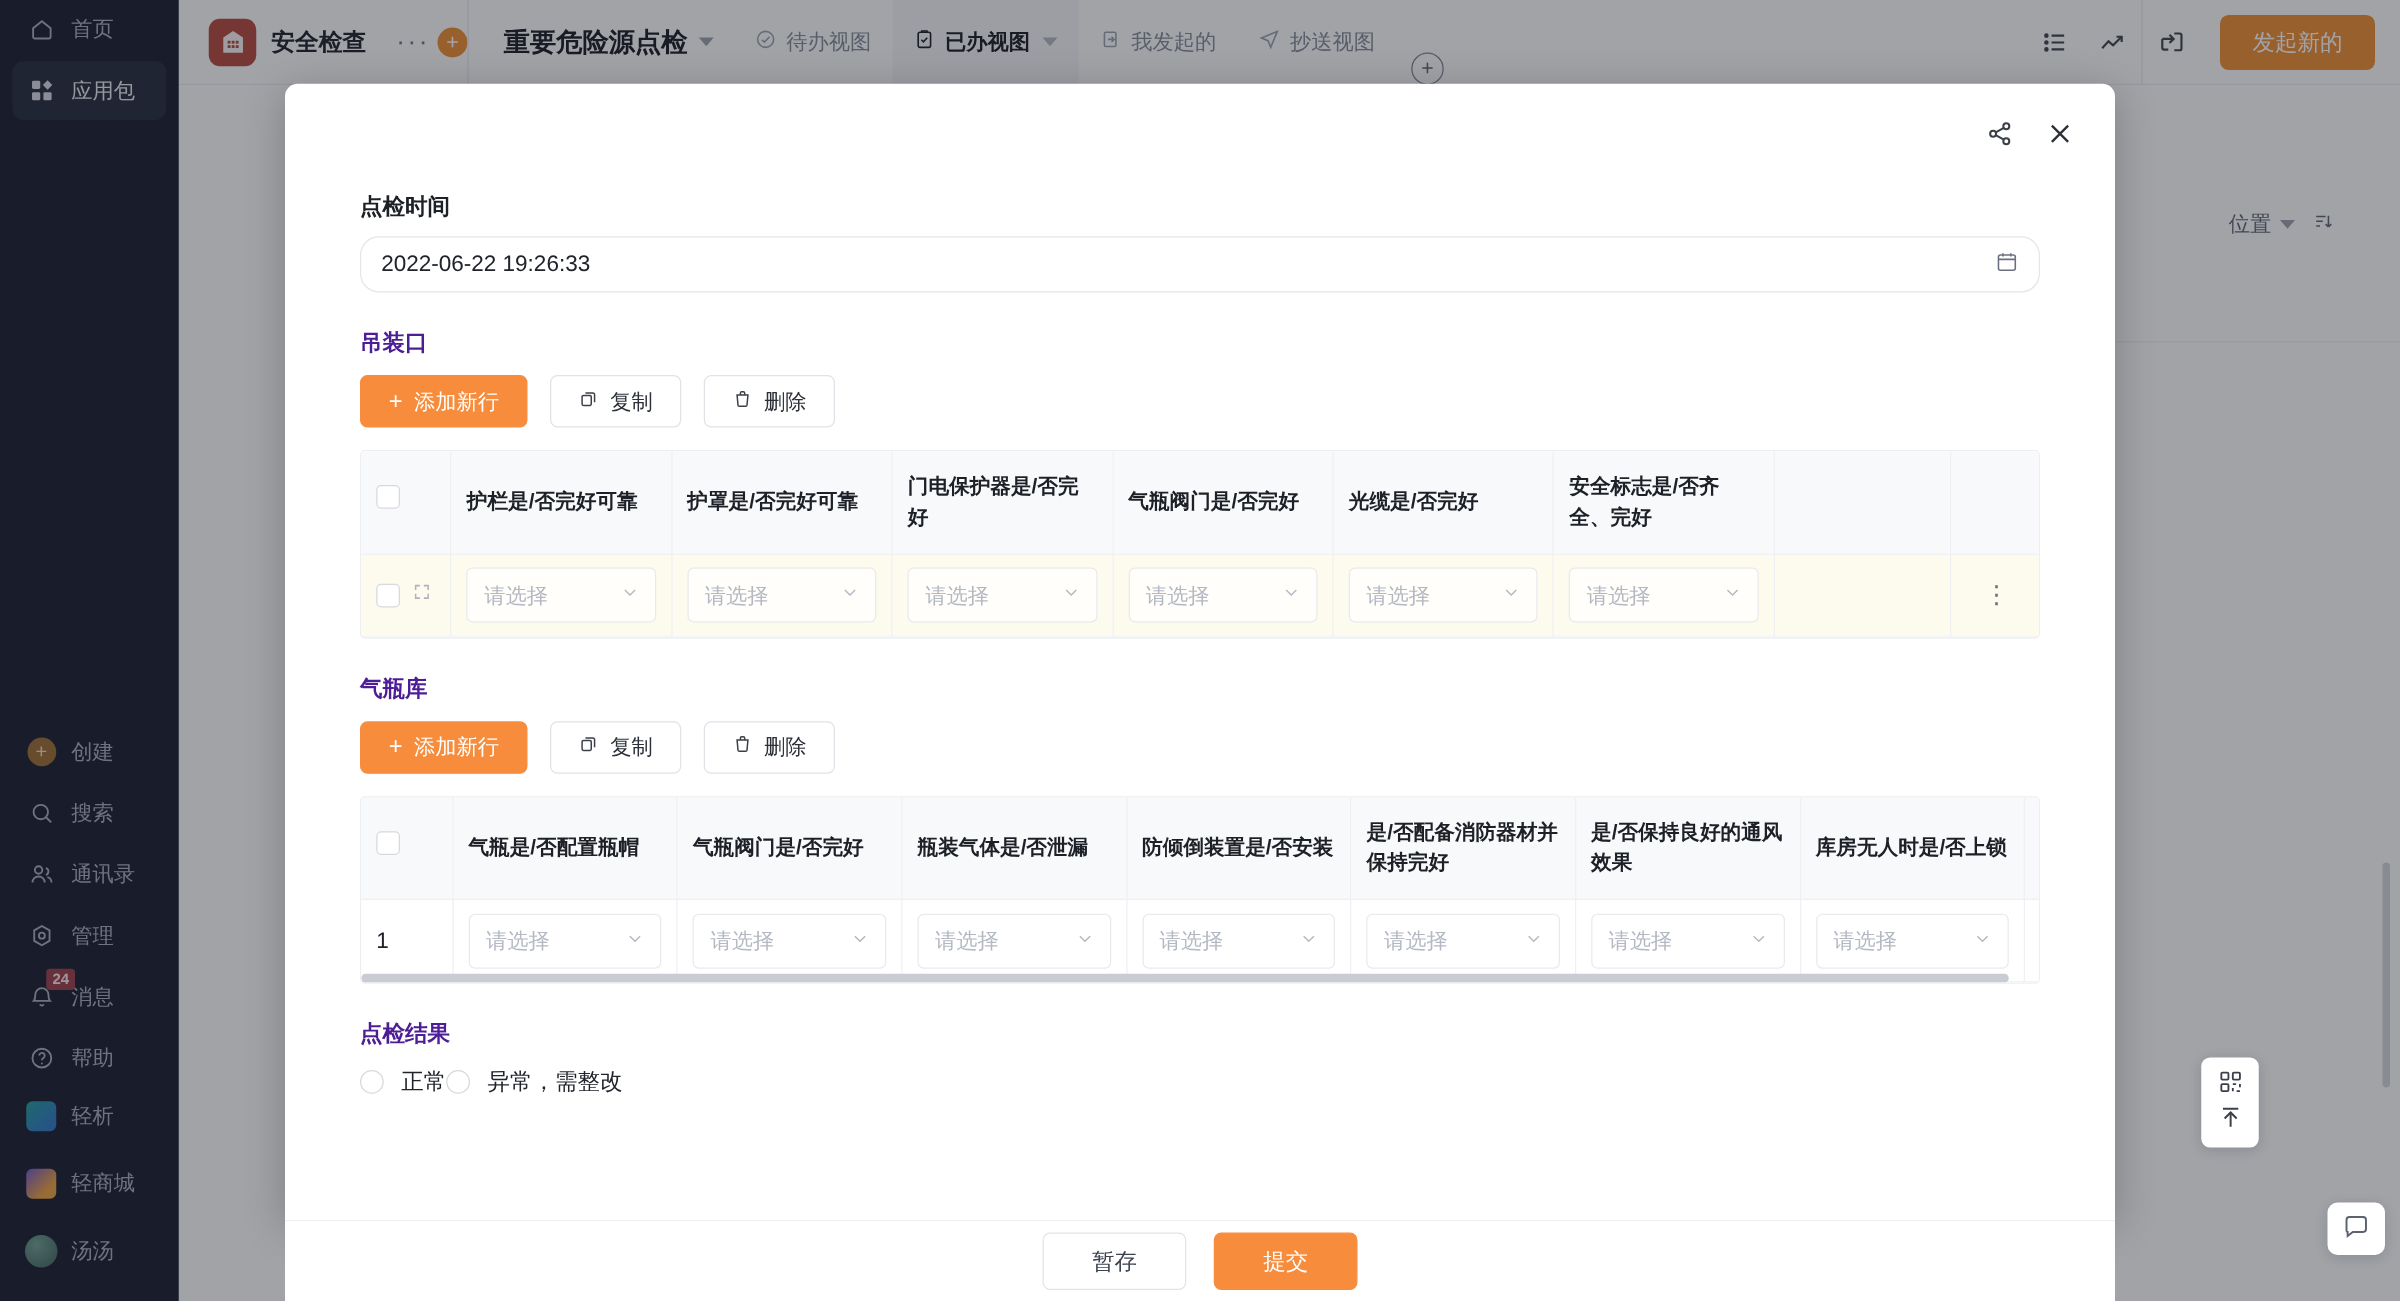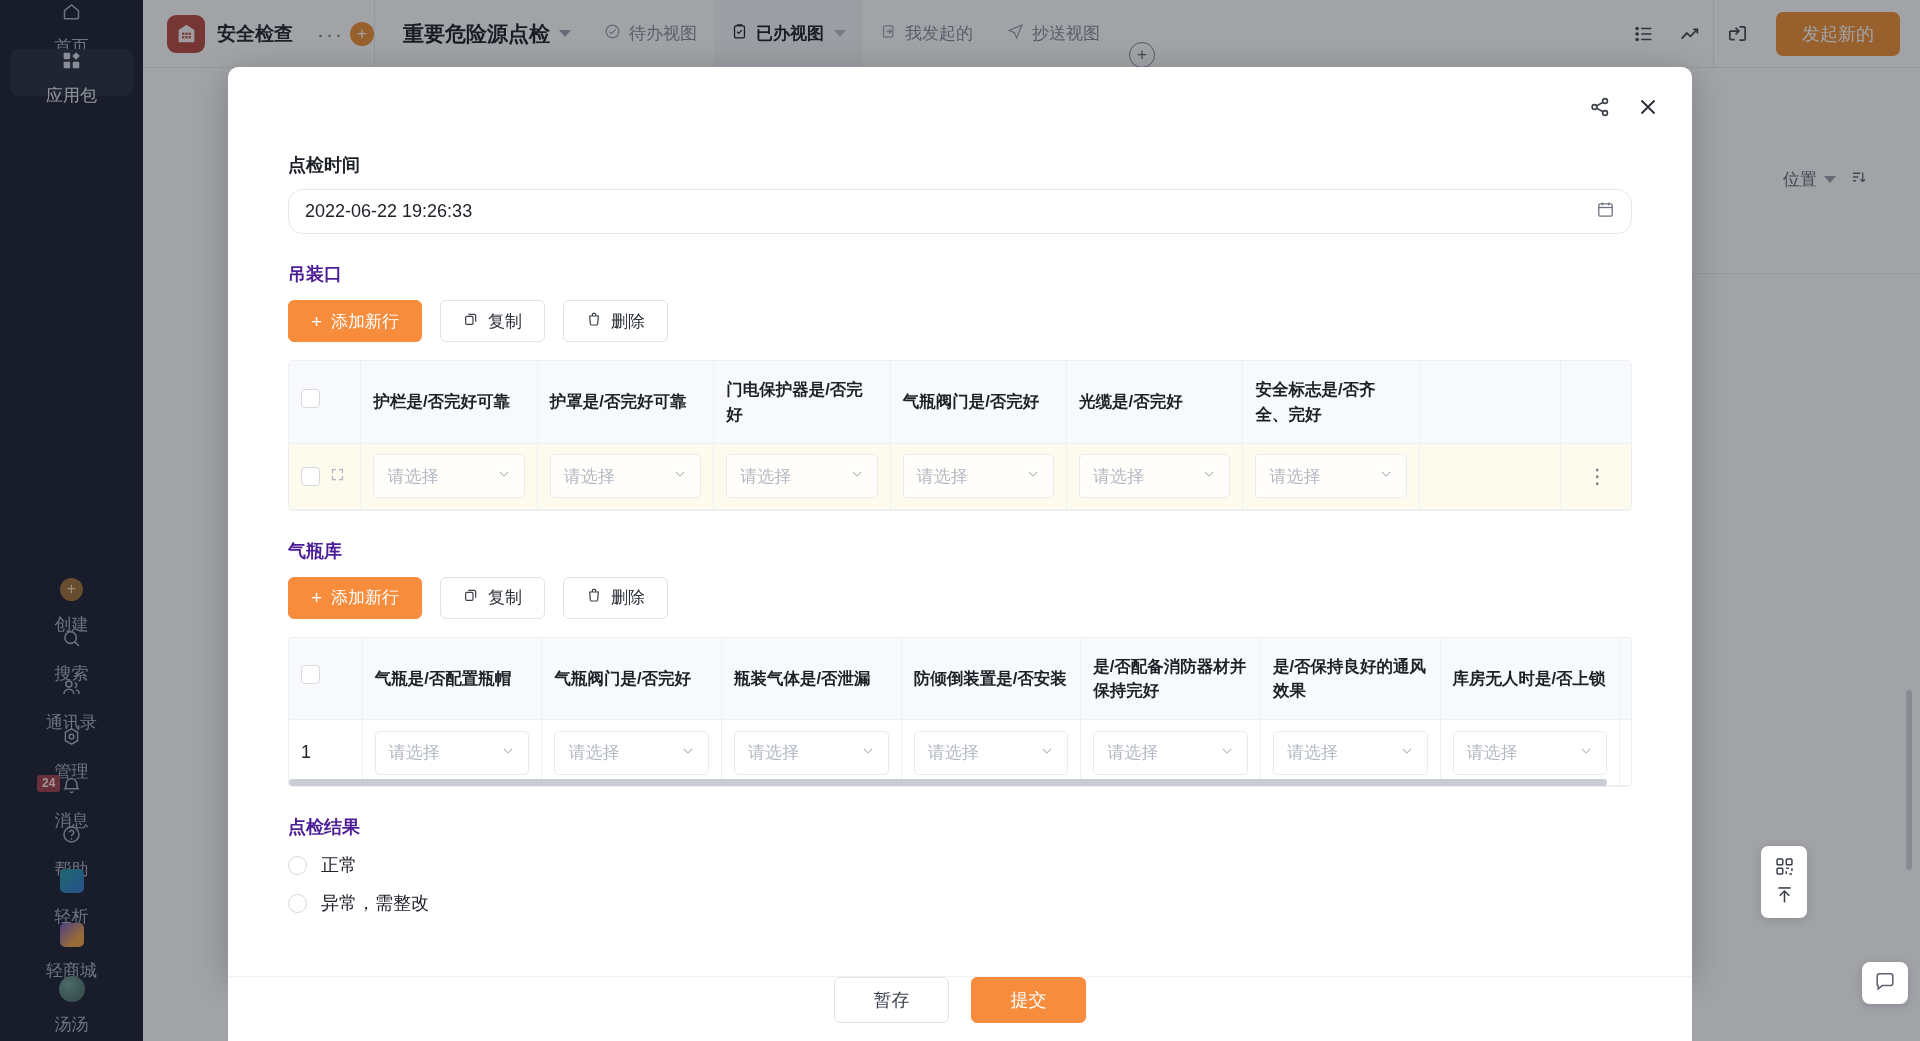--- a/index.html
+++ b/index.html
@@ -22,21 +22,21 @@
   .brand { display: flex; align-items: center; gap: 9px; padding: 22px 0 26px 22px; }
   .brand-logo { width: 38px; height: 38px; position: relative; }
   .brand-name { color: #f2f3f6; font-size: 25px; font-weight: 700; letter-spacing: 1px; }
 
   .nav-group { display: flex; flex-direction: column; gap: 2px; padding: 0 10px; }
   .nav-item {
     display: flex; align-items: center; gap: 13px;
     height: 47px; padding: 0 12px;
     border-radius: 9px;
     color: #a9adbd; font-size: 17px;
-    cursor: pointer; position: relative; flex-direction: column;
+    cursor: pointer; position: relative;
   }
   .nav-item.active { background: #222739; color: #e9eaef; }
   .nav-item .ico { width: 22px; height: 22px; display: flex; align-items: center; justify-content: center; flex: 0 0 22px; }
   .nav-item .ico svg { display: block; }
 
   .nav-spacer { flex: 1 1 auto; }
 
   .nav-lower { display: flex; flex-direction: column; gap: 9px; padding: 0 10px 18px 10px; }
   .nav-lower .nav-item { height: 45px; }
 
@@ -209,31 +209,31 @@
   .col-cb2 { width: 62px; }
   .col-opt { width: 152px; }
   .col-kebab { width: 62px; }
   .col-blank { width: 122px; }
 
   .hscroll {
     position: absolute; left: 0; bottom: 0; height: 7px; background: #c9ccd2;
     border-radius: 4px;
   }
 
-  .radio-group { margin-top: 10px; display: flex; flex-direction: column; gap: 14px; }
+  .radio-group { margin-top: 10px; display: flex; }
   .radio-row { display: flex; align-items: center; gap: 14px; cursor: pointer; }
   .radio-dot { width: 19px; height: 19px; border-radius: 50%; border: 1.6px solid #d5d8de; background: #fff; }
   .radio-label { font-size: 18px; color: #20232a; }
 
   
   .modal-footer {
     position: absolute; left: 228px; top: 976px;
     width: 1464px; height: 65px; background: #fff;
     z-index: 21;
-    display: flex; align-items: flex-start; justify-content: center; gap: 22px;
+    display: flex; align-items: center; justify-content: center; gap: 22px;
     border-top: 1px solid #f0f1f4;
   }
   .foot-btn {
     height: 46px; min-width: 115px; padding: 0 30px; border-radius: 6px;
     border: 1px solid #e1e3e8; background: #fff; color: #3d4350;
     font-size: 18px; font-weight: 500; cursor: pointer;
     display: flex; align-items: center; justify-content: center;
   }
   .foot-btn.primary { background: #f68c3c; border-color: #f68c3c; color: #fff; }
 </style>

